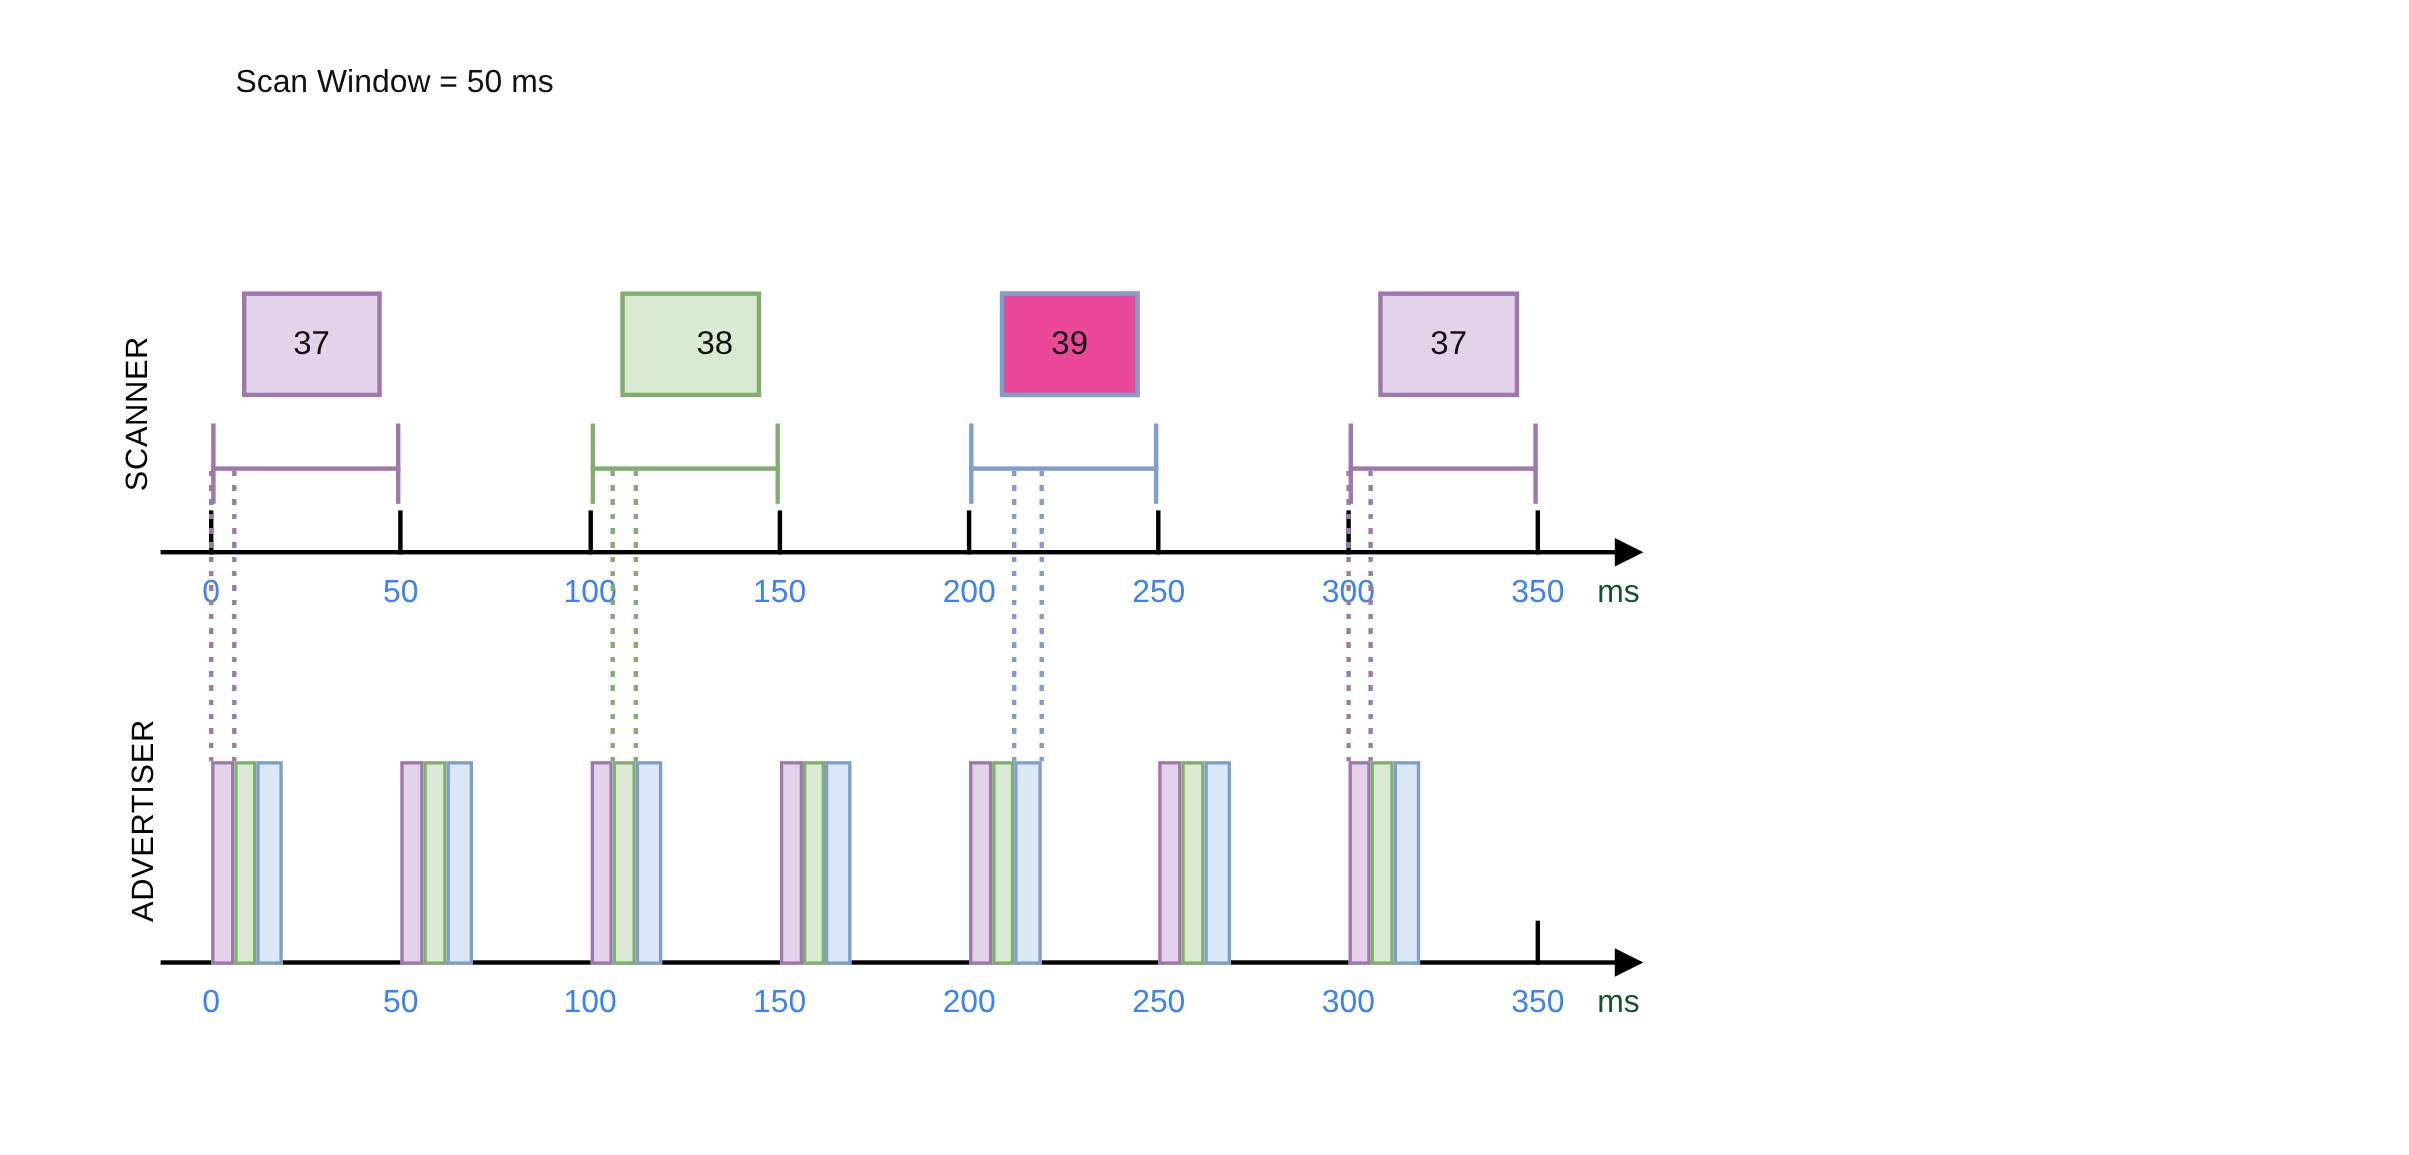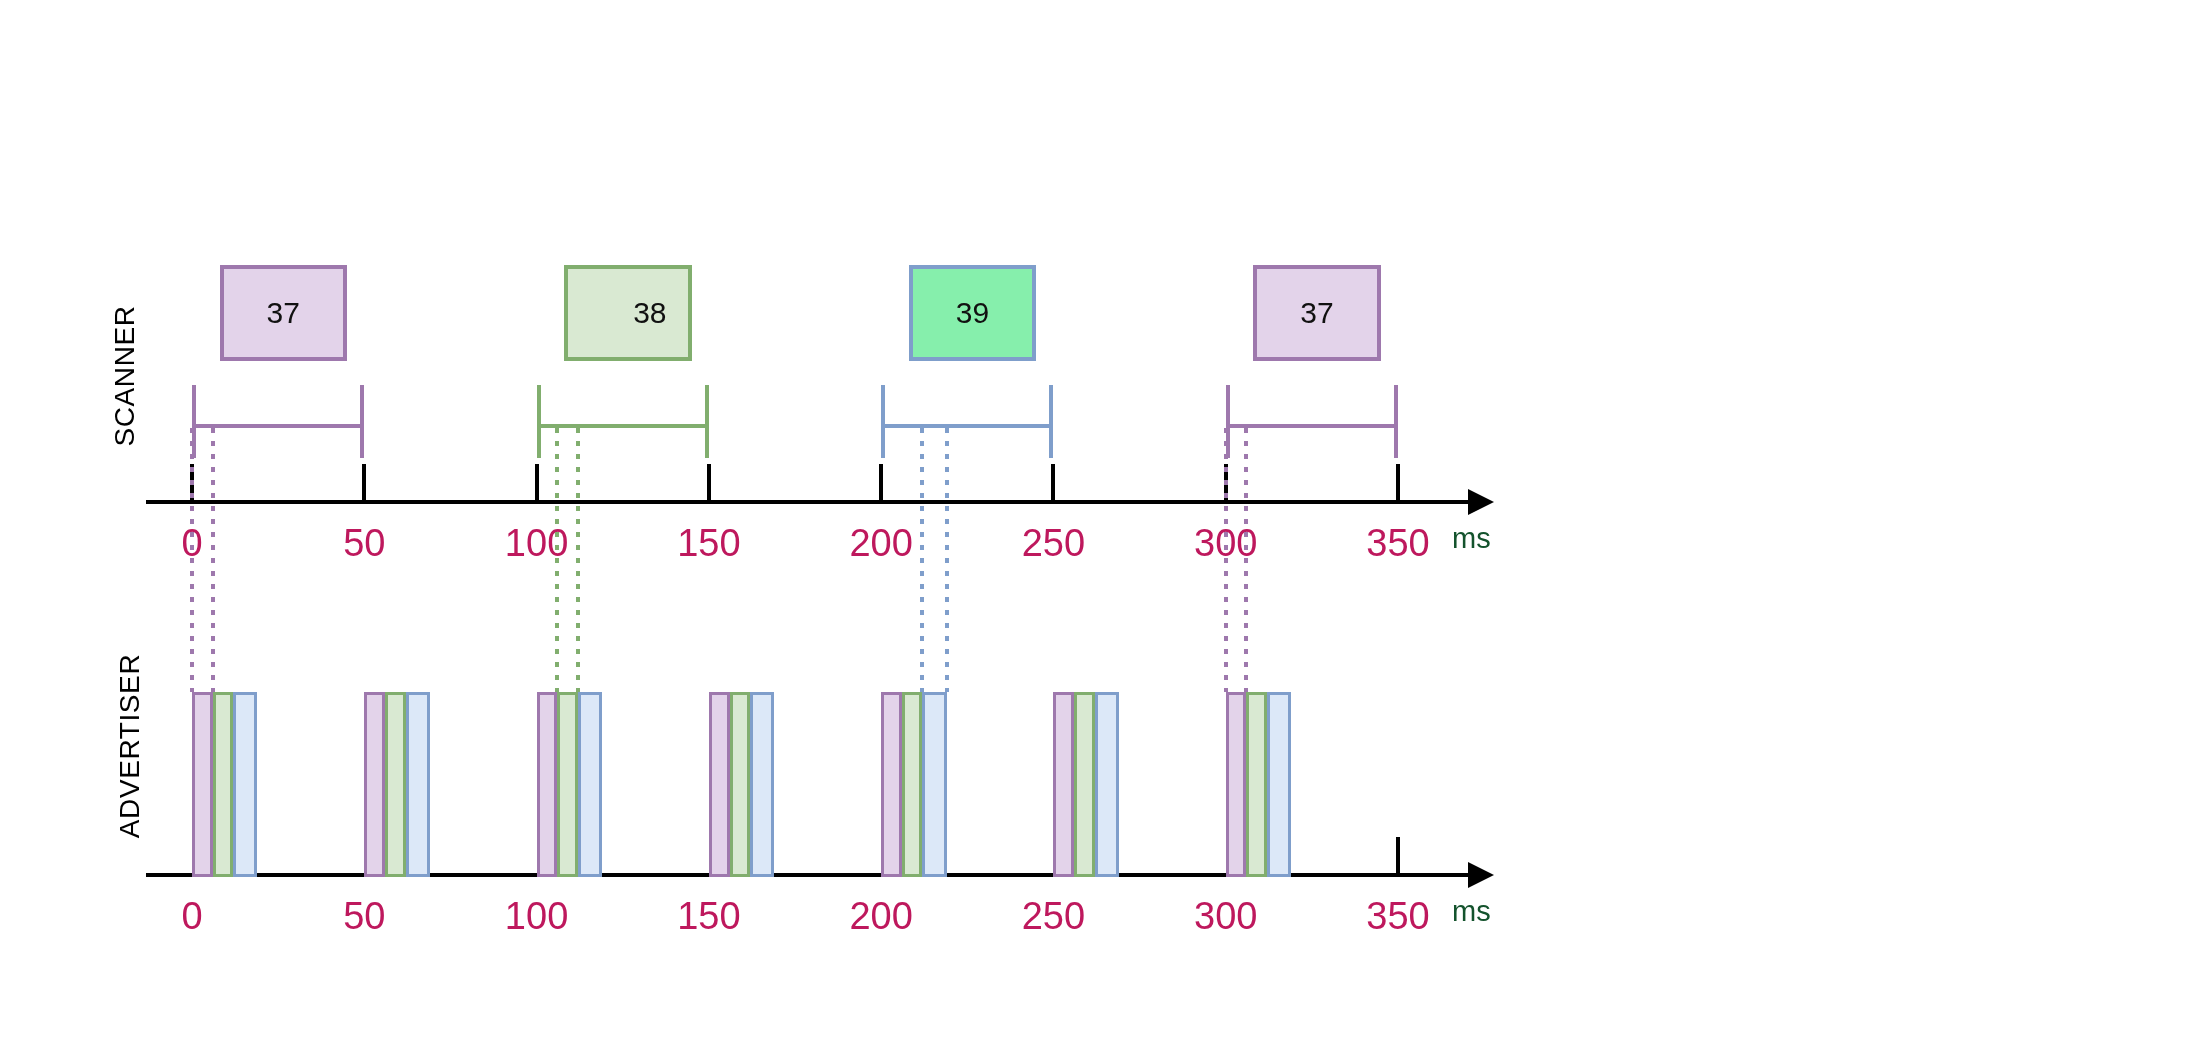--- a/index.html
+++ b/index.html
@@ -17,21 +17,21 @@
             white-space:nowrap;color:#000;}
   #lbl-scanner{left:-5px;top:360px;width:260px;text-align:center;}
   #lbl-adv{left:-40px;top:730px;width:340px;text-align:center;}
 
   
   .axis{position:absolute;height:4px;background:#000;}
   .axis-arrow{position:absolute;width:0;height:0;
               border-top:13px solid transparent;border-bottom:13px solid transparent;
               border-left:26px solid #000;}
   .tick{position:absolute;width:4px;background:#000;}
-  .ticklabel{position:absolute;font-size:38px;text-align:center;color:#be185d;}
+  .ticklabel{position:absolute;font-size:29px;text-align:center;color:#3b82f6;}
   .unitlabel{position:absolute;font-size:29px;color:#14532d;}
 
   
   .chbox{position:absolute;border-style:solid;border-width:4px;
          box-sizing:border-box;display:flex;align-items:center;justify-content:center;
          font-size:30px;color:#111;}
 
   
   .brk-h{position:absolute;height:4px;}
   .brk-v{position:absolute;width:4px;}
@@ -41,20 +41,21 @@
 
   
   .advbar{position:absolute;border-style:solid;border-width:3px;box-sizing:border-box;}
 </style>
 </head>
 <body>
 
 <div id="stage">
 
   <div class="params">
+    <div>Scan Window = 50 ms</div>
   </div>
 
   <div class="rowlabel" id="lbl-scanner">SCANNER</div>
   <div class="rowlabel" id="lbl-adv">ADVERTISER</div>
 
   <div id="layer-scanner">
       <div class="axis" style="left: 146px; top: 500px; width: 1324px;"></div>
       <div class="axis-arrow" style="left: 1468px; top: 489px;"></div>
       <div class="tick" style="left: 190px; top: 464px; height: 40px;"></div>
       <div class="ticklabel" style="left: 142px; top: 522px; width: 100px;">0</div>
@@ -72,21 +73,21 @@
       <div class="ticklabel" style="left: 1175.71px; top: 522px; width: 100px;">300</div>
       <div class="tick" style="left: 1396px; top: 464px; height: 40px;"></div>
       <div class="ticklabel" style="left: 1348px; top: 522px; width: 100px;">350</div>
       <div class="unitlabel" style="left: 1452px; top: 522px;">ms</div>
       <div class="chbox" style="left: 219.566px; top: 265px; width: 127.491px; height: 96px; background: rgb(227, 211, 234); border-color: rgb(158, 120, 173);">
         <span>37</span>
       </div>
       <div class="chbox" style="left: 564.137px; top: 265px; width: 127.491px; height: 96px; background: rgb(217, 233, 210); border-color: rgb(129, 174, 110); padding-left: 44px;">
         <span>38</span>
       </div>
-      <div class="chbox" style="left: 908.709px; top: 265px; width: 127.491px; height: 96px; background: #86efac; border-color: rgb(127, 158, 203);">
+      <div class="chbox" style="left: 908.709px; top: 265px; width: 127.491px; height: 96px; background: #ec4899; border-color: rgb(127, 158, 203);">
         <span>39</span>
       </div>
       <div class="chbox" style="left: 1253.28px; top: 265px; width: 127.491px; height: 96px; background: rgb(227, 211, 234); border-color: rgb(158, 120, 173);">
         <span>37</span>
       </div>
       <div class="brk-h" style="left: 192px; top: 424px; width: 172.286px; background: rgb(158, 120, 173);"></div>
       <div class="brk-v" style="left: 192px; top: 385px; height: 73px; background: rgb(158, 120, 173);"></div>
       <div class="brk-v" style="left: 360.286px; top: 385px; height: 73px; background: rgb(158, 120, 173);"></div>
       <div class="brk-h" style="left: 536.571px; top: 424px; width: 172.286px; background: rgb(129, 174, 110);"></div>
       <div class="brk-v" style="left: 536.571px; top: 385px; height: 73px; background: rgb(129, 174, 110);"></div>

